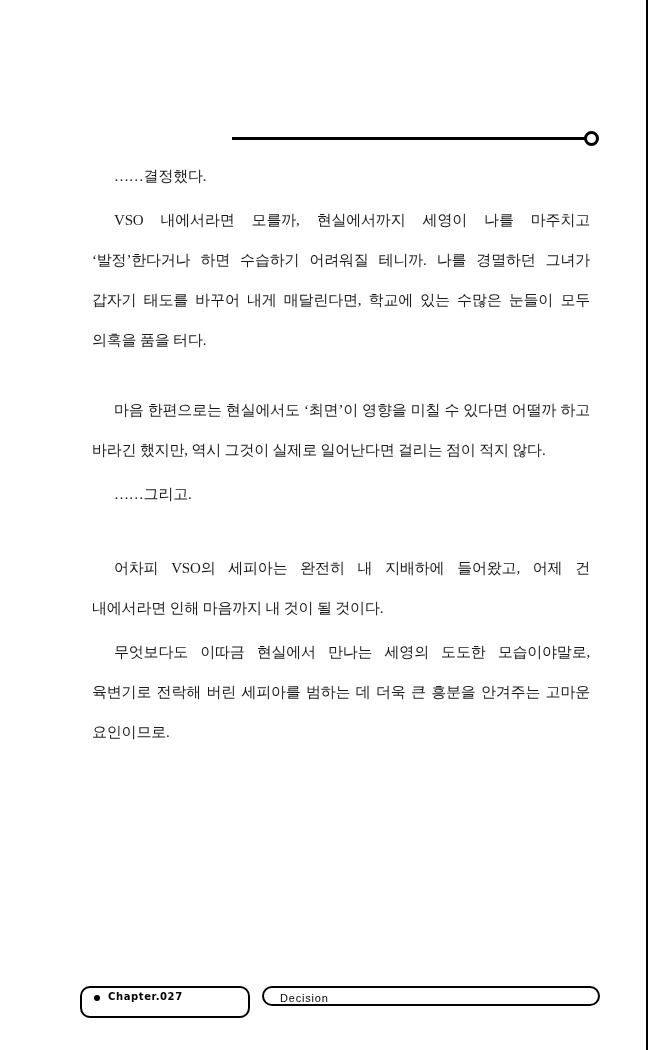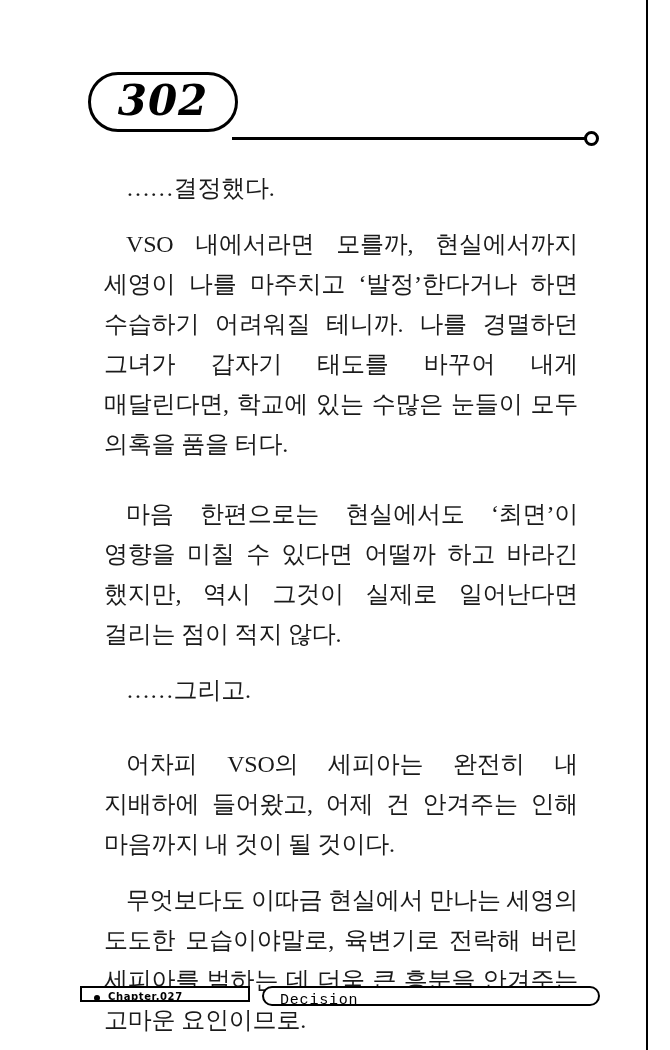--- a/index.html
+++ b/index.html
@@ -87,22 +87,22 @@
   }
 
   
   .body-text {
     position: absolute;
     left: 88px;
     top: 152px;
     width: 506px;
   }
   .para {
-    margin: 16px;
-    font-size: 24px;
+    margin: 4px;
+    font-size: 15px;
     line-height: 40px;
     text-indent: 22px;
     text-align: justify;
     word-break: keep-all;
     letter-spacing: -0.2px;
   }
   .para.spaced {
     margin-top: 30px;
   }
   .para.tight {
@@ -122,24 +122,24 @@
     position: absolute;
     left: 80px;
     top: 986px;
     width: 520px;
     height: 22px;
   }
   .chapter-tag {
     position: absolute;
     left: 0;
     top: 0;
-    height: 16px;
+    height: 32px;
     width: 170px;
     border: 2px solid #000;
-    border-radius: 0;
+    border-radius: 10px;
     box-sizing: border-box;
     background: #fff;
   }
   .chapter-dot {
     position: absolute;
     left: 12px;
     top: 7px;
     width: 6px;
     height: 6px;
     border-radius: 50%;
@@ -163,47 +163,43 @@
     width: 338px;
     border: 2px solid #000;
     border-radius: 10px;
     box-sizing: border-box;
     background: #fff;
   }
   .decision-label {
     position: absolute;
     left: 16px;
     top: 4px;
-    font-family: Liberation Mono, monospace;
-    font-size: 15px;
+    font-family: Liberation Sans, sans-serif;
+    font-size: 11px;
     letter-spacing: 0.8px;
     color: #000;
   }
 </style>
 </head>
 <body>
 
 <div class="page">
 
   <div class="edge-rule"></div>
 
-  <div class="page-number-wrap">
-    <div class="page-number-badge"></div>
-    <div class="page-number-text">302</div>
-  </div>
 
   <div class="header-rule"></div>
   <div class="header-dot"></div>
 
   <div class="body-text">
     <p class="para">……결정했다.</p>
     <p class="para tight">VSO 내에서라면 모를까, 현실에서까지 세영이 나를 마주치고 ‘발정’한다거나 하면 수습하기 어려워질 테니까. 나를 경멸하던 그녀가 갑자기 태도를 바꾸어 내게 매달린다면, 학교에 있는 수많은 눈들이 모두 의혹을 품을 터다.</p>
     <p class="para spaced">마음 한편으로는 현실에서도 ‘최면’이 영향을 미칠 수 있다면 어떨까 하고 바라긴 했지만, 역시 그것이 실제로 일어난다면 걸리는 점이 적지 않다.</p>
     <p class="para tight">……그리고.</p>
-    <p class="para after-quote">어차피 VSO의 세피아는 완전히 내 지배하에 들어왔고, 어제 건 안겨주는 인해 마음까지 내 것이 될 것이다.</p>
+    <p class="para after-quote">어차피 VSO의 세피아는 완전히 내 지배하에 들어왔고, 어제 건 내에서라면 인해 마음까지 내 것이 될 것이다.</p>
     <p class="para tight">무엇보다도 이따금 현실에서 만나는 세영의 도도한 모습이야말로, 육변기로 전락해 버린 세피아를 범하는 데 더욱 큰 흥분을 안겨주는 고마운 요인이므로.</p>
   </div>
 
   <div class="footer">
     <div class="chapter-tag">
       <div class="chapter-dot"></div>
       <div class="chapter-label">Chapter.027</div>
     </div>
     <div class="decision-tag">
       <div class="decision-label">Decision</div>

